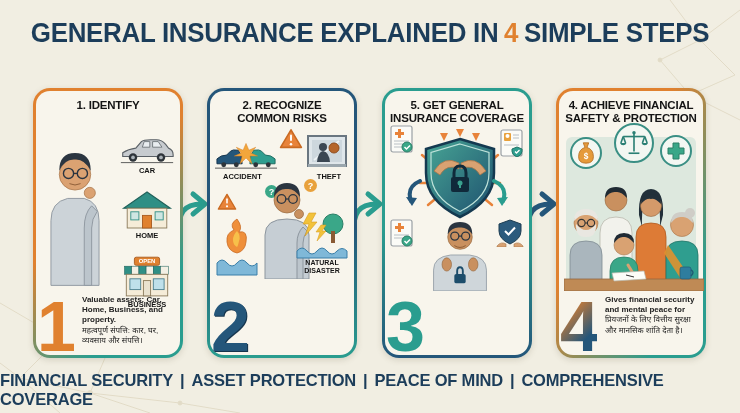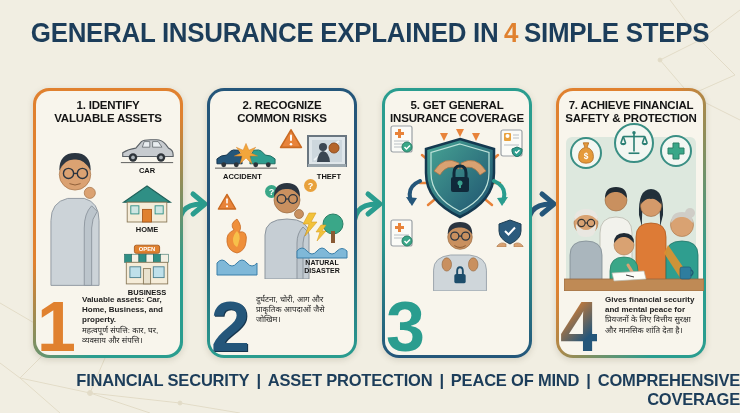--- a/index.html
+++ b/index.html
@@ -12,21 +12,21 @@
   
   .title{
     position:absolute; top:18px; left:0; width:740px; margin:0;
     text-align:center; font-size:27px; font-weight:800; letter-spacing:-.3px;
     color:#1c3d5a; transform:scaleX(.96);
   }
   .title .hl{color:#e0812f; margin:0 6px;}
   
   .panel{position:absolute; top:88px; width:150px; height:270px; border-radius:17px;
          padding:3px; box-sizing:border-box; box-shadow:0 2px 6px rgba(90,80,50,.18);}
-  .p1{left:33px;  background:linear-gradient(135deg,#e0812f 0%,#e0812f 42%,#2a9d8f 78%);border-radius:16px;}
+  .p1{left:33px;  background:linear-gradient(135deg,#e0812f 0%,#e0812f 42%,#2a9d8f 78%);}
   .p2{left:207px; background:linear-gradient(180deg,#24567a 0%,#24567a 52%,#2a9d8f 100%);}
   .p3{left:382px; background:linear-gradient(180deg,#2a9d8f 0%,#2a9d8f 52%,#24567a 100%);}
   .p4{left:556px; background:linear-gradient(120deg,#e0812f 0%,#e0812f 38%,#2a9d8f 82%);}
   .panel-inner{position:relative; width:100%; height:100%; border-radius:14px; background:#f8f5ec;}
   .ph{position:absolute; top:8px; left:2px; right:2px; text-align:center;
       font-size:11.5px; font-weight:800; color:#141414; line-height:1.15; letter-spacing:-.2px;}
   .illus{position:absolute; top:32px; left:5px; right:5px; height:168px;}
   .big-num{position:absolute; bottom:-2px; left:1px; font-size:70px; line-height:.85;
            font-weight:800; letter-spacing:-2px;}
   .n1{color:#e0812f;}
@@ -34,40 +34,40 @@
   .n3{color:#2a9d8f;}
   .n4{background:linear-gradient(135deg,#e0812f 15%,#24567a 70%);
       -webkit-background-clip:text; background-clip:text; color:transparent;}
   .desc{position:absolute; top:204px; left:46px; right:4px; font-size:8px; line-height:1.28;
         color:#222; text-align:left;}
   .desc .en{font-weight:700;}
   .desc .hi{font-weight:400;}
   
   .icon-item{display:flex; flex-direction:column; align-items:center;}
   .icon-label{font-size:7.5px; font-weight:800; color:#141414; margin-top:1px;}
-  .p1-icons{position:absolute; right:0; top:12px; display:flex; flex-direction:column; gap:9px;}
+  .p1-icons{position:absolute; right:0; top:12px; display:flex; flex-direction:column; gap:15px;}
   .p1-man{position:absolute; left:-3px; top:18px;}
   
   .abs{position:absolute;}
   .qmark{position:absolute; width:13px; height:13px; border-radius:50%;
          display:flex; align-items:center; justify-content:center;
          color:#fff; font-size:9px; font-weight:800;}
   .q-green{background:#3aa788; left:50px; top:62px;}
   .q-orange{background:#e8a13c; right:32px; top:56px;}
   .nd-label{position:absolute; right:-2px; top:136px; width:58px; text-align:center;
             font-size:7px; font-weight:800; color:#141414; line-height:1.15;}
   
   .room{position:absolute; left:2px; right:2px; top:14px; bottom:0; background:#dde8de;
         border-radius:6px;}
   .bubble{position:absolute; border:2px solid #3a8f84; border-radius:50%; background:#f3f7f2;
           display:flex; align-items:center; justify-content:center; box-sizing:border-box;}
   
   .flow-arrow{position:absolute; top:188px;}
   
-  .footer{position:absolute; top:371px; left:0; width:740px; text-align:right;
+  .footer{position:absolute; top:371px; left:0; width:740px; text-align:left;
           font-size:16.5px; font-weight:800; color:#1c3d5a; letter-spacing:-.2px;}
   .footer .sep{margin:0 7px; font-weight:700;}
 </style>
 </head>
 <body>
 
 <div class="canvas">
 
   <svg class="deco" style="right:0;top:0" width="190" height="150">
     <g stroke="#d9d0b6" stroke-width="1" fill="none" opacity=".6">
@@ -108,21 +108,20 @@
     <g stroke="#24567a" stroke-width="5" fill="none" stroke-linecap="round" stroke-linejoin="round">
       <path d="M10 48 C10 24 16 16 34 16"></path>
         <polyline points="25 6 37 16 25 26"></polyline>
     </g>
   </svg>
 
   <section class="panel p1">
     <div class="panel-inner">
       <header class="ph">
         <div>1. IDENTIFY</div>
-        <div>VALUABLE ASSETS</div>
       </header>
       <div class="illus">
         <svg class="p1-man" width="74" height="150" viewBox="0 0 80 150">
           <path d="M14 150 L14 80 Q14 60 32 56 L50 56 Q66 60 66 80 L66 150 Z" fill="#ccd3d8" stroke="#8d969e"></path>
           <path d="M50 150 L50 88 Q50 72 58 64 L64 70 Q58 78 58 88 L58 150 Z" fill="#bcc5cc" stroke="#8d969e"></path>
           <circle cx="40" cy="30" r="17" fill="#dba272" stroke="#a8764a" stroke-width=".8"></circle>
           <path d="M23 26 Q23 7 40 7 Q57 7 57 26 Q50 13 40 14 Q29 13 23 26 Z" fill="#2b3540"></path>
           <g fill="none" stroke="#2b3540" stroke-width="1.5">
             <circle cx="33" cy="29" r="5.5"></circle>
               <circle cx="48" cy="29" r="5.5"></circle>
@@ -258,21 +257,20 @@
           <circle cx="38" cy="13" r="10" fill="#3aa788" stroke="#2a7f67"></circle>
           <rect x="36" y="20" width="4" height="12" fill="#8a5a34"></rect>
           <polygon points="14,2 21,2 16,11 22,11 10,25 14,13 8,13" fill="#f2c23b" stroke="#d79a1f" stroke-width=".6"></polygon>
           <polygon points="26,14 31,14 27,20 31,20 22,30 25,21 21,21" fill="#f2c23b" stroke="#d79a1f" stroke-width=".5"></polygon>
           <path d="M2 40 Q7 34 12 40 Q17 46 22 40 Q27 34 32 40 Q37 46 42 40 Q47 35 52 40 L52 47 L2 47 Z" fill="#7fb8d8" stroke="#3a7fa8"></path>
         </svg>
         <div class="nd-label">NATURAL DISASTER</div>
       </div>
       <div class="big-num n2">2</div>
       <div class="desc">
-        <div class="hi">दुर्घटना, चोरी, आग और प्राकृतिक आपदाओं जैसे जोखिम।</div>
       </div>
     </div>
   </section>
 
   <section class="panel p3">
     <div class="panel-inner">
       <header class="ph">
         <div>5. GET GENERAL</div>
         <div>INSURANCE COVERAGE</div>
       </header>
@@ -372,21 +370,21 @@
           <path d="M33 58 V55 Q33 51 36 51 Q39 51 39 55 V58" fill="none" stroke="#1c4d6b" stroke-width="2"></path>
         </svg>
       </div>
       <div class="big-num n3">3</div>
     </div>
   </section>
 
   <section class="panel p4">
     <div class="panel-inner">
       <header class="ph">
-        <div>7. ACHIEVE FINANCIAL</div>
+        <div>4. ACHIEVE FINANCIAL</div>
         <div>SAFETY &amp; PROTECTION</div>
       </header>
       <div class="illus">
         <div class="room"></div>
 
         <div class="bubble" style="left:6px;top:14px;width:32px;height:32px">
           <svg width="20" height="24" viewBox="0 0 20 26">
             <path d="M7 2 L13 2 L11 7 Q18 9 18 17 Q18 24 10 24 Q2 24 2 17 Q2 9 9 7 Z" fill="#e59a3a" stroke="#b8742a"></path>
             <text x="10" y="19" text-anchor="middle" font-size="9" font-weight="bold" fill="#fff">$</text>
           </svg>

